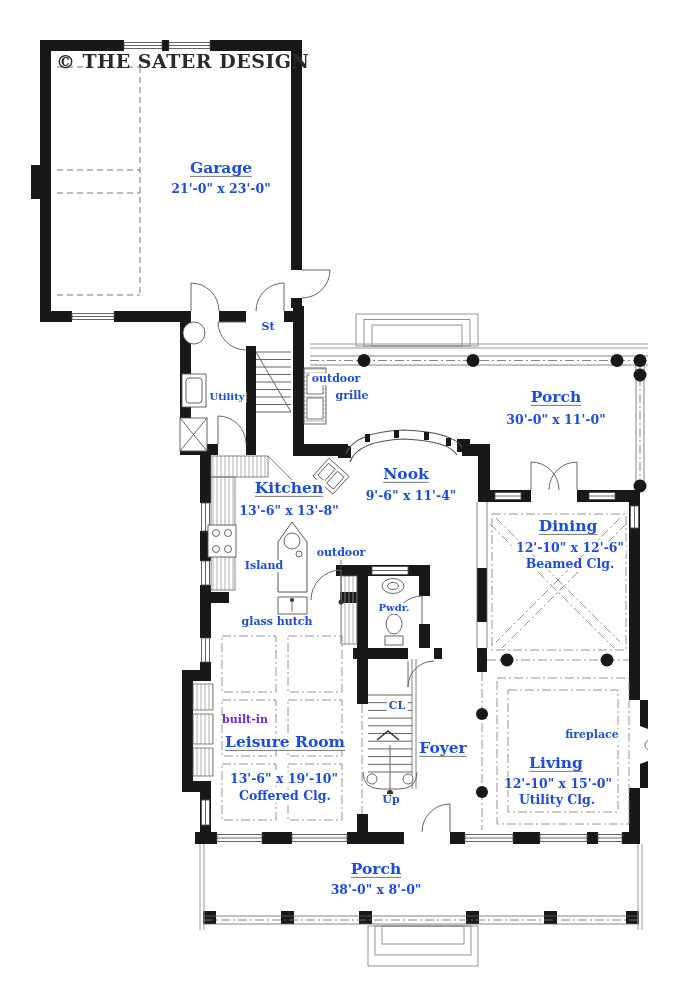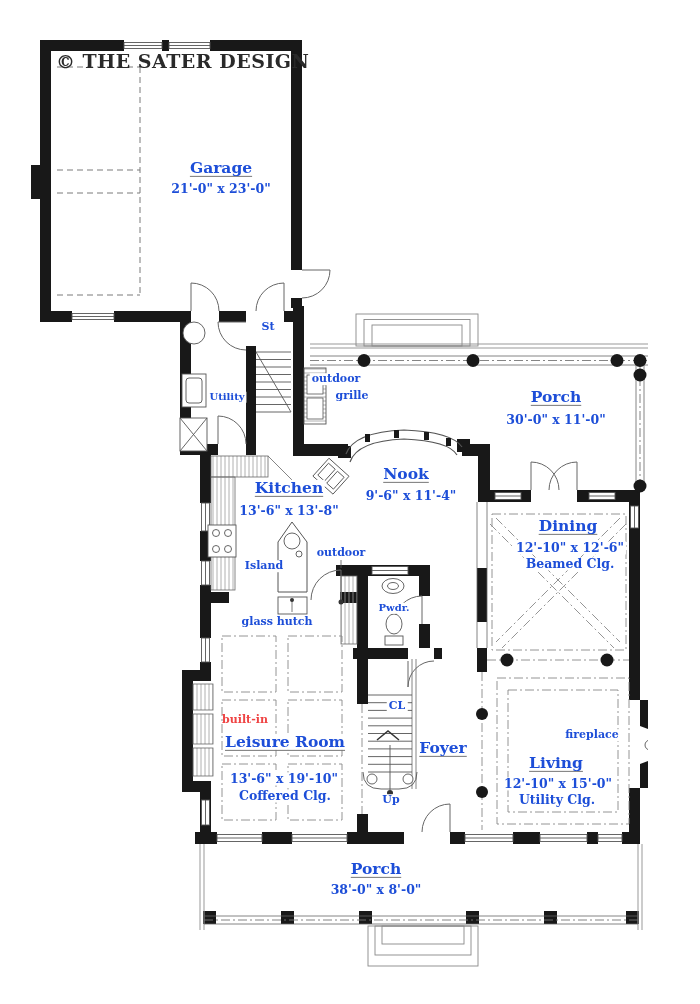--- a/index.html
+++ b/index.html
@@ -8,21 +8,21 @@
   .plan-canvas svg{position:absolute;left:0;top:0;}
   .lbl{position:absolute;transform:translate(-50%,-50%);white-space:nowrap;
     font-family:"DejaVu Serif",serif;font-weight:bold;color:#1d4ed8;
     background:#ffffff;padding:0 2px;line-height:1.05;}
   .brand{transform:none;background:transparent;font-size:19px;letter-spacing:.5px;color:#2a2a2a;padding:0;}
   .room{font-size:15.5px;text-decoration:underline;text-decoration-color:#777;
     text-decoration-thickness:1px;text-underline-offset:3px;}
   .dims{font-size:12.5px;}
   .small{font-size:11px;}
   .mid{font-size:10px;}
-  .muted{color:#ef4444;background:transparent;}
+  .muted{color:#6d28d9;background:transparent;}
 </style>
 </head>
 <body>
 
 <div class="plan-canvas">
 
 <svg width="700" height="1004" viewBox="0 0 700 1004">
   <defs>
     <pattern id="pv" width="4" height="4" patternUnits="userSpaceOnUse">
       <path d="M1 0 V4" stroke="#9a9a9a" stroke-width="0.8"></path>

